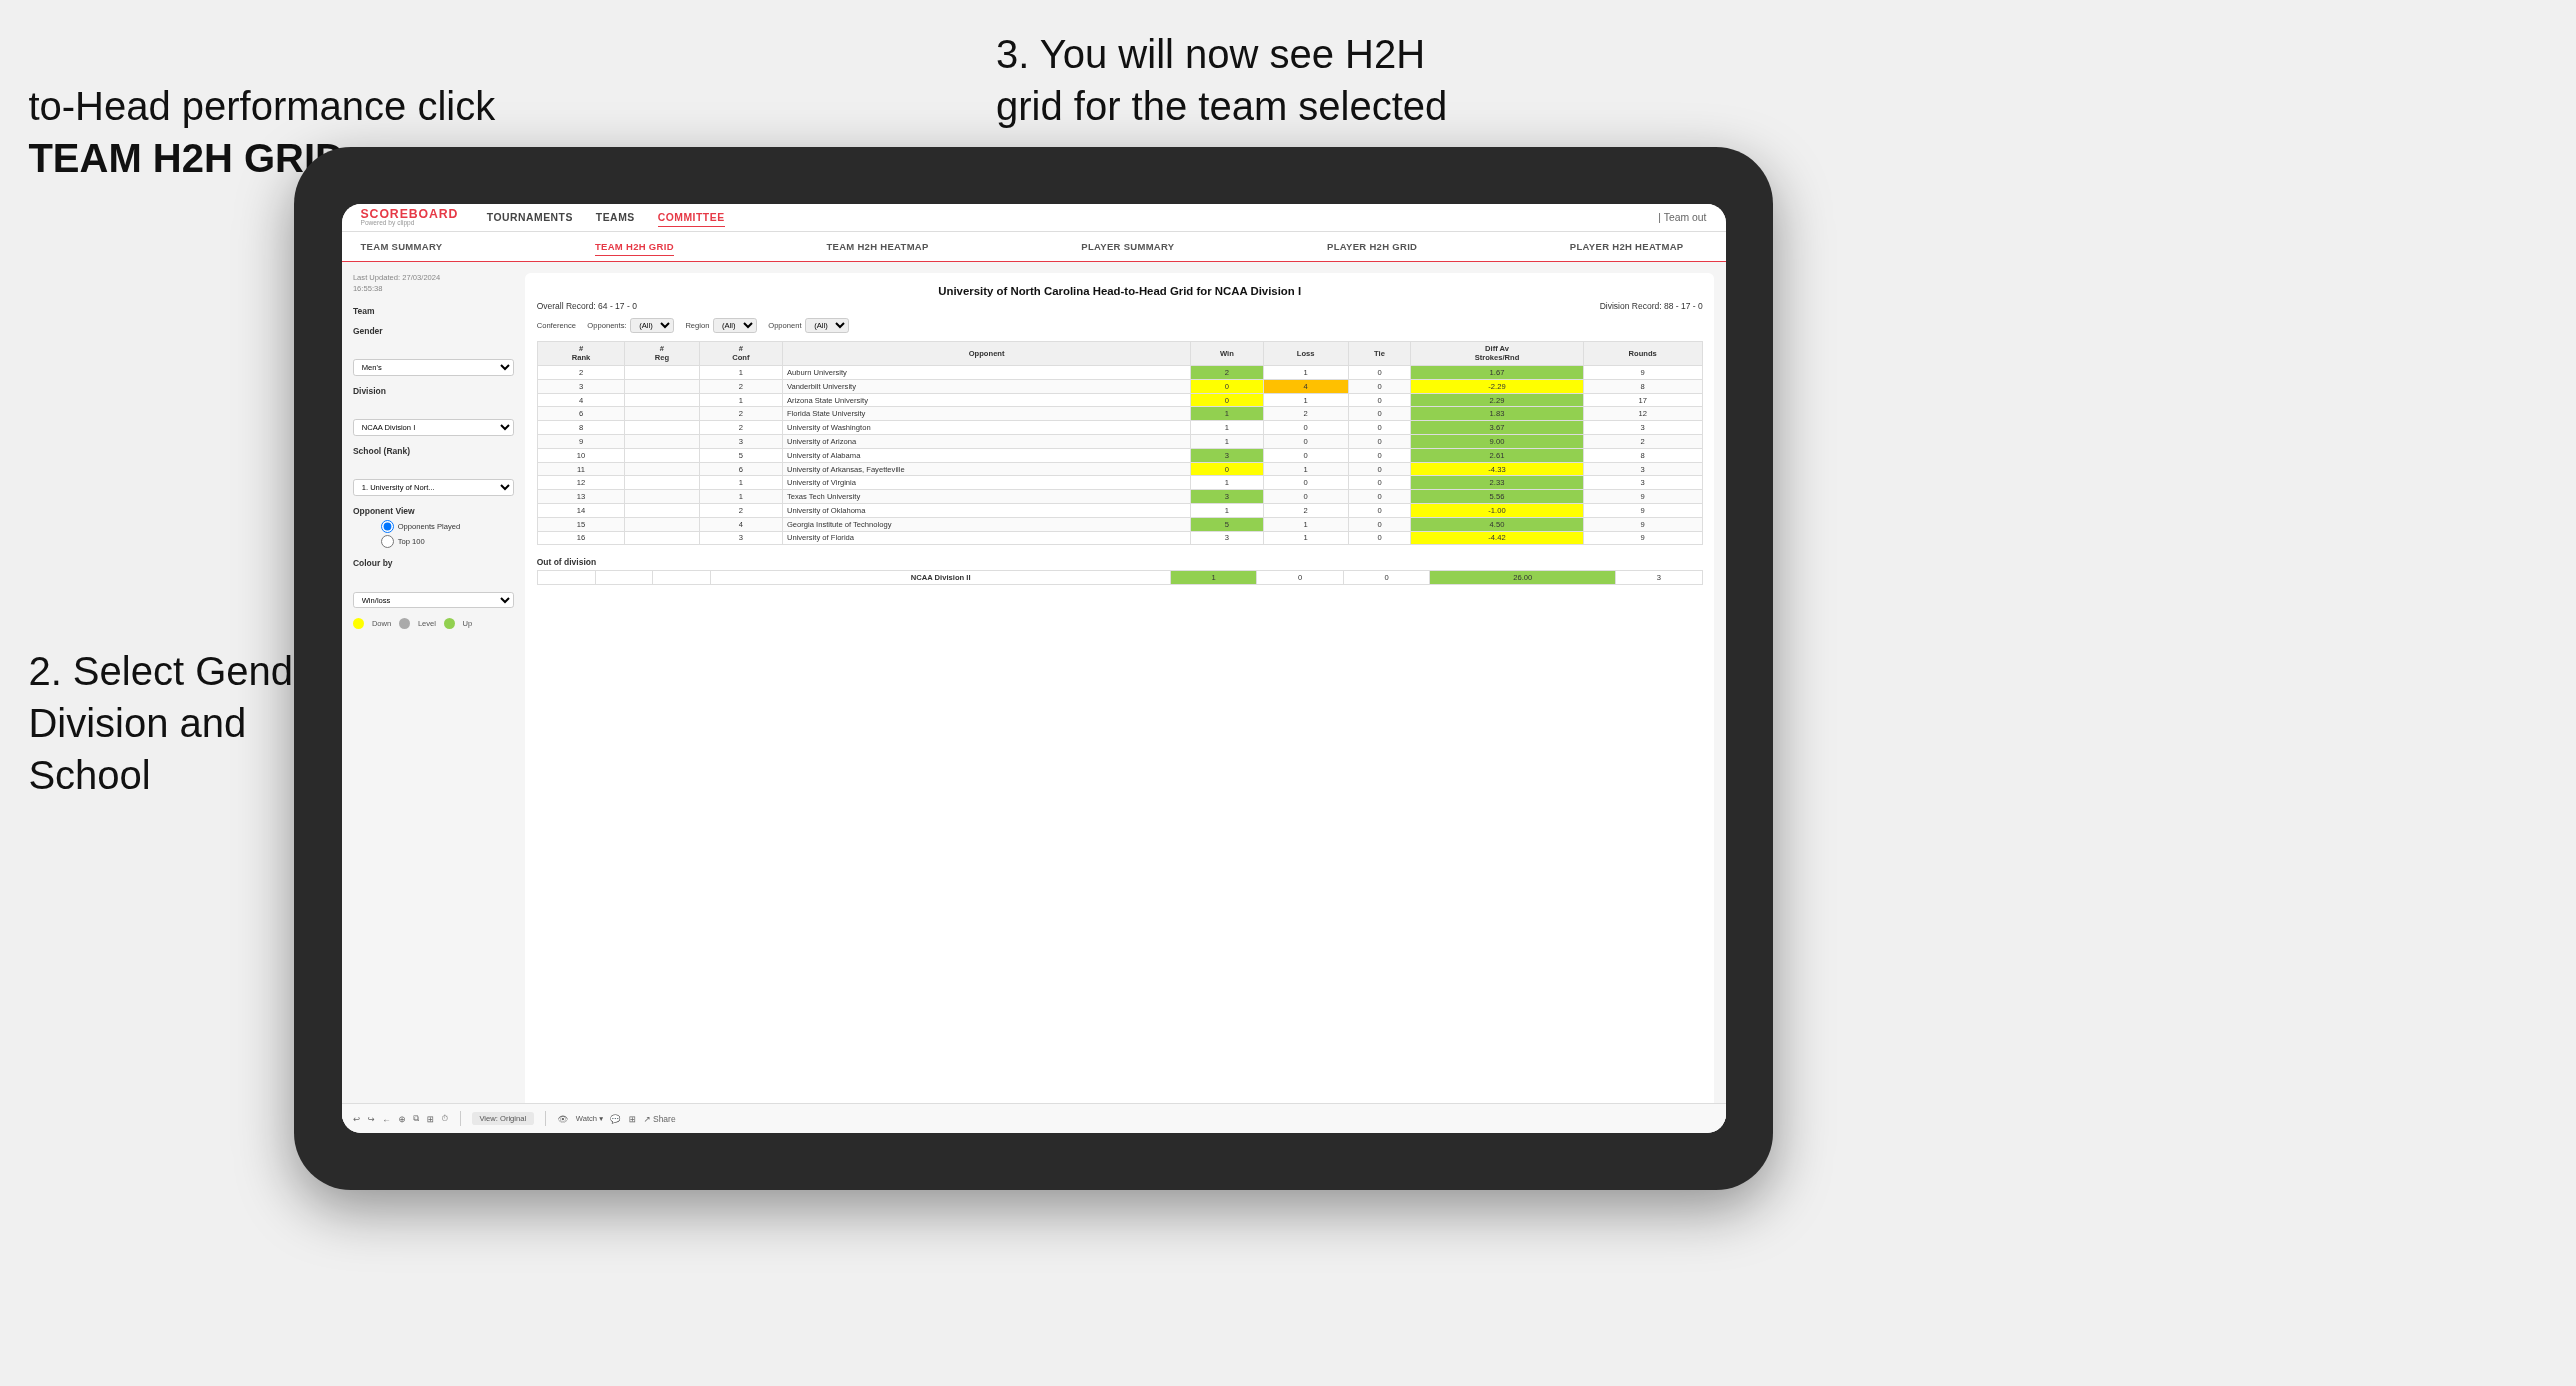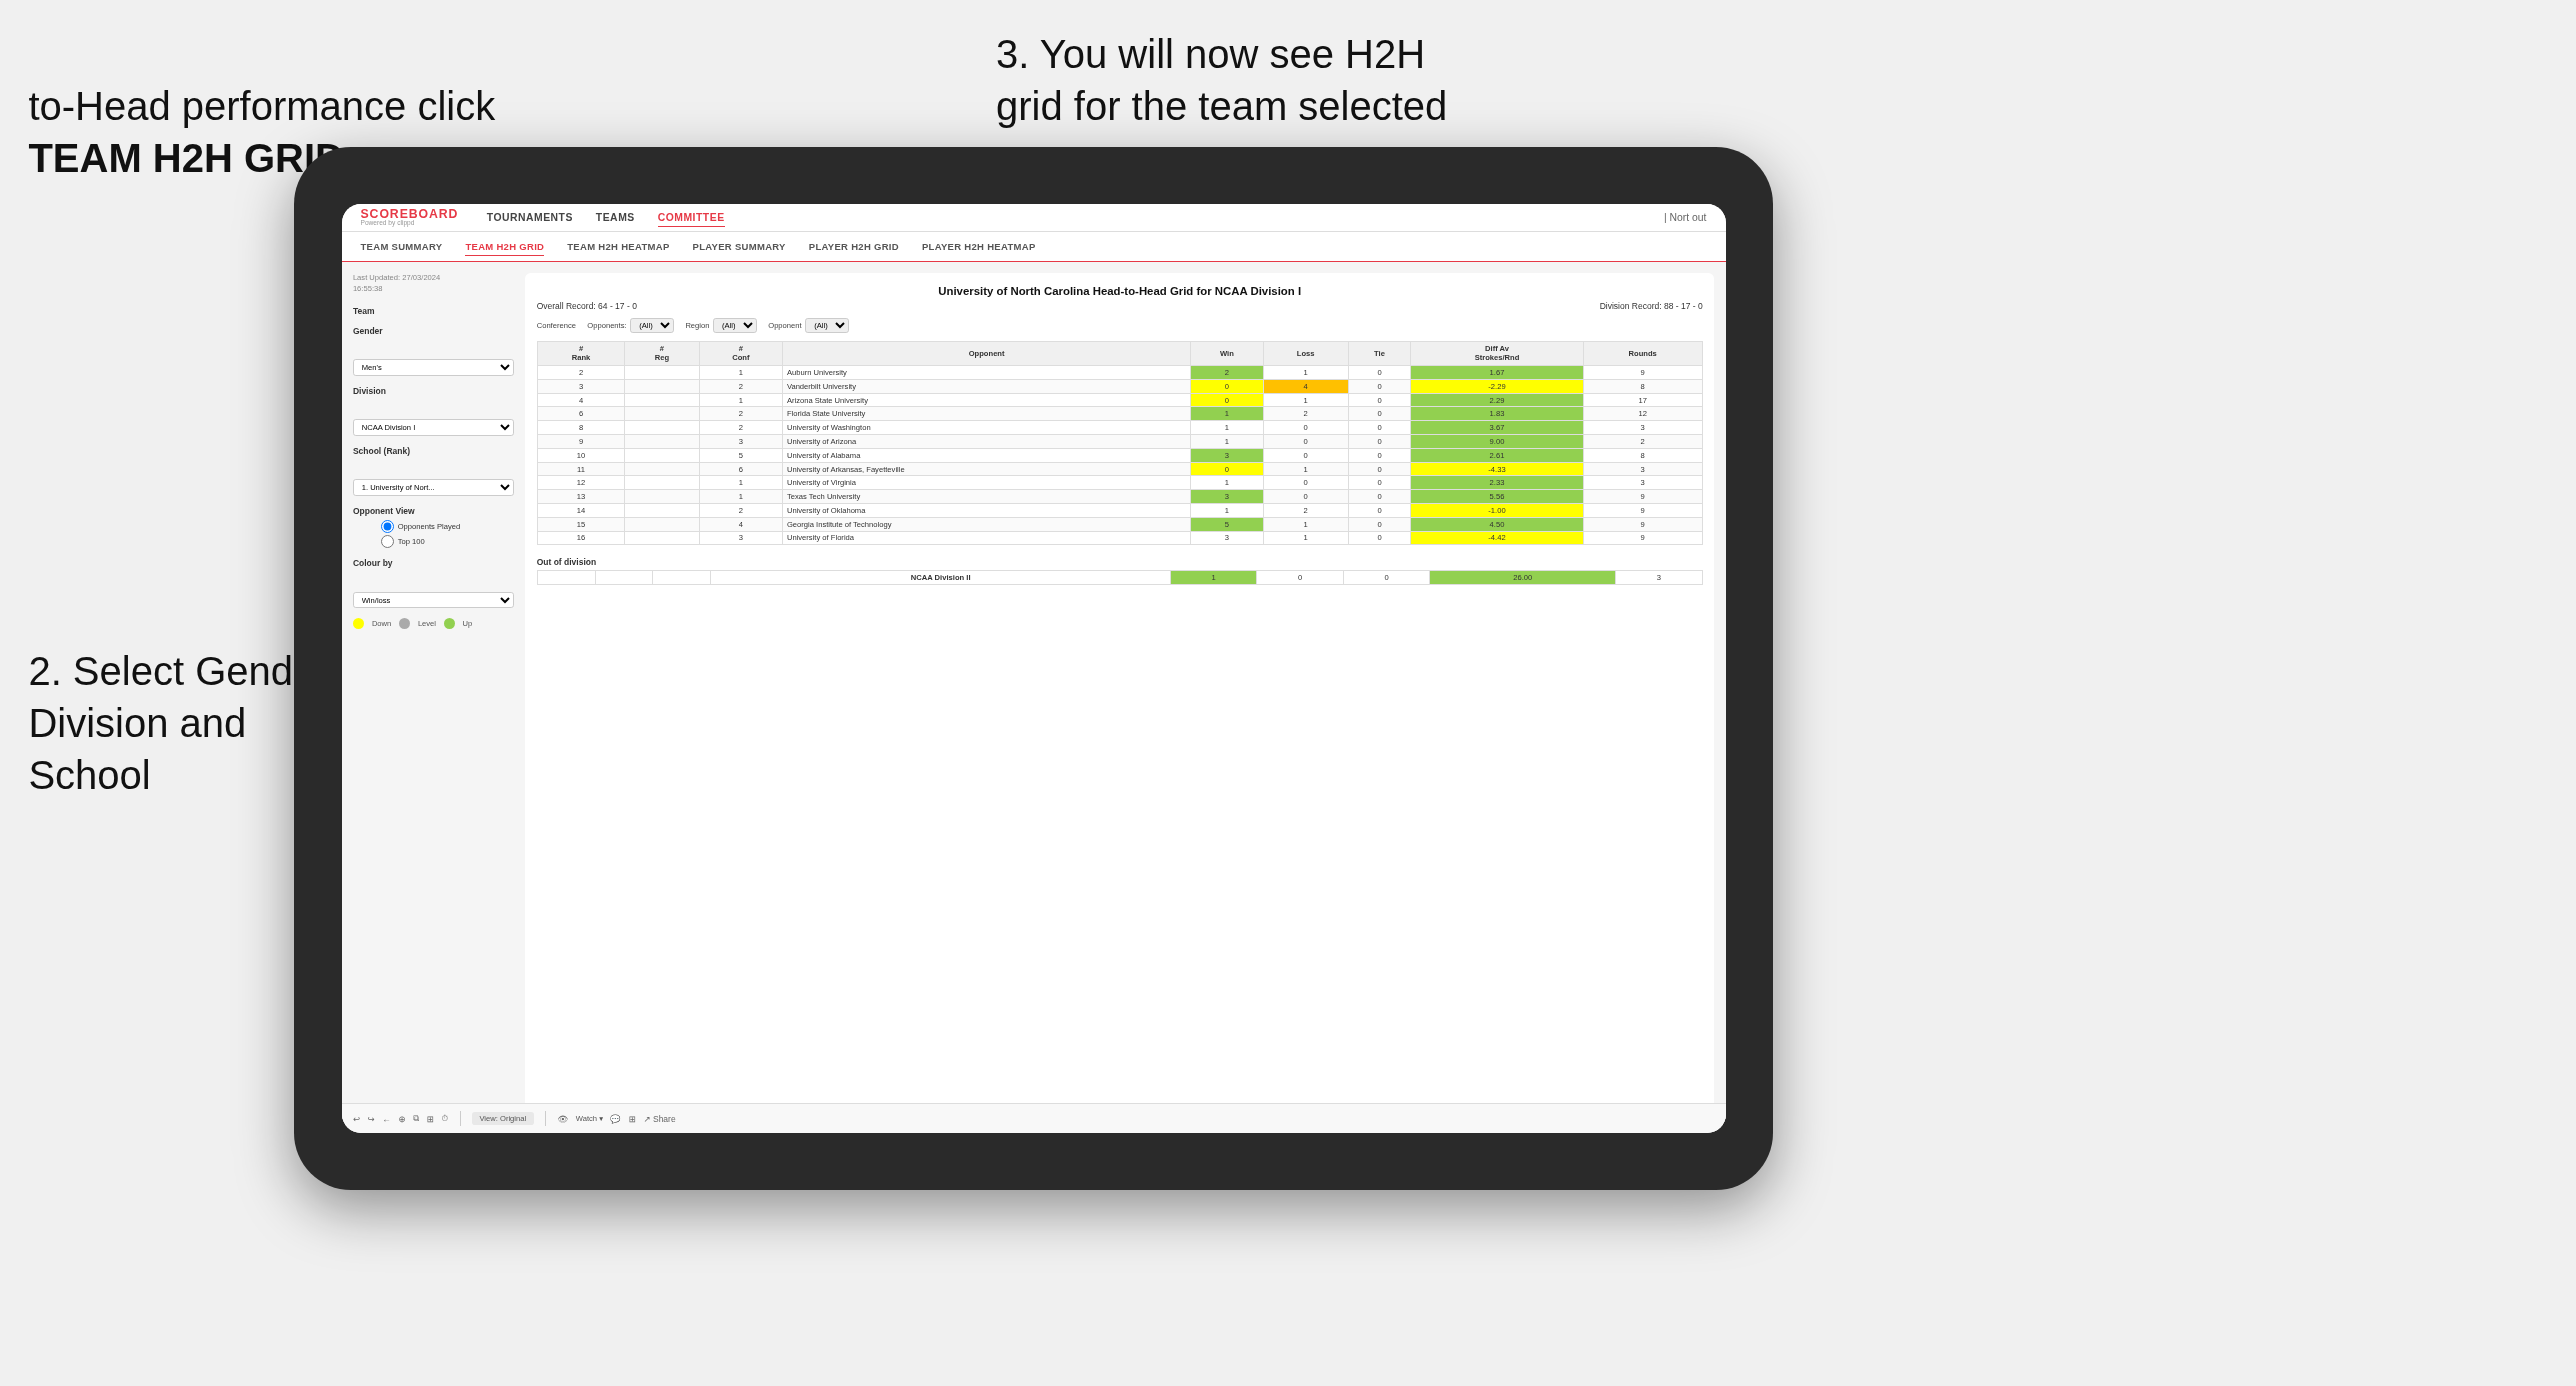--- a/index.html
+++ b/index.html
@@ -92,20 +92,21 @@
     }
 
     
     .sub-navbar {
       background: #fff;
       border-bottom: 1.9px solid #e63946;
       display: flex;
       align-items: center;
       padding: 0 19px;
       height: 30px;
+      justify-content: space-between;
     }
     .sub-nav-item {
       font-size: 9.5px;
       color: #555;
       font-weight: 600;
       margin-right: 23px;
       cursor: pointer;
       padding: 3.8px 0;
       letter-spacing: 0.3px;
     }
@@ -352,21 +353,21 @@
     <div class="app-navbar">
       <div class="app-logo">
         <div>SCOREBOARD</div>
         <div class="app-logo-sub">Powered by clippd</div>
       </div>
       <div class="nav-items">
         <span class="nav-item">TOURNAMENTS</span>
         <span class="nav-item">TEAMS</span>
         <span class="nav-item active">COMMITTEE</span>
       </div>
-      <span class="nav-signin">| <span>Nort out</span></span>
+      <span class="nav-signin">| <span>Team out</span></span>
     </div>
 
     <div class="sub-navbar">
       <span class="sub-nav-item">TEAM SUMMARY</span>
       <span class="sub-nav-item active">TEAM H2H GRID</span>
       <span class="sub-nav-item">TEAM H2H HEATMAP</span>
       <span class="sub-nav-item">PLAYER SUMMARY</span>
       <span class="sub-nav-item">PLAYER H2H GRID</span>
       <span class="sub-nav-item">PLAYER H2H HEATMAP</span>
     </div>

